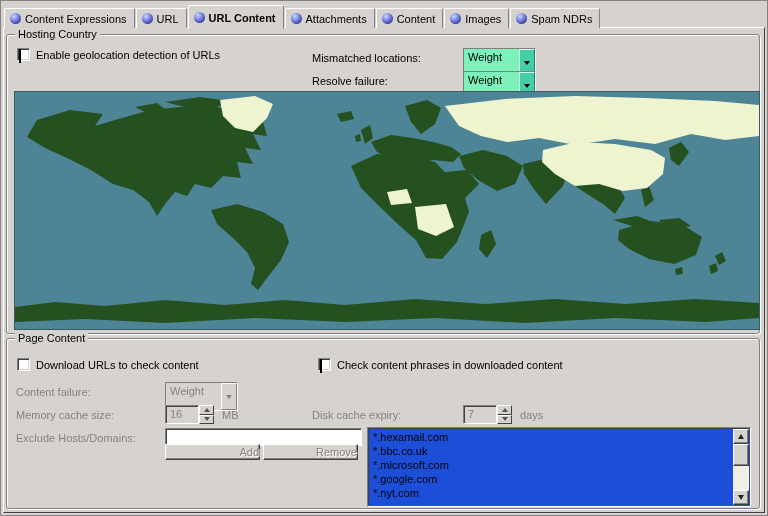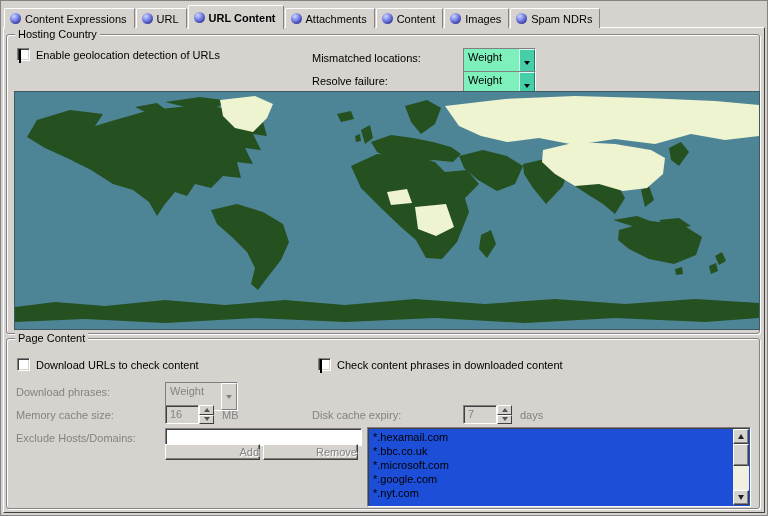--- a/index.html
+++ b/index.html
@@ -184,21 +184,21 @@
     <div class="cbrow" style="left:311px;top:19px;">
       <span class="cb"><span class="checkmark"></span></span>
       <span>Check content phrases in downloaded content</span>
     </div>
 
     <div class="cbrow" style="left:10px;top:19px;">
       <span class="cb"></span>
       <span>Download URLs to check content</span>
     </div>
 
-    <span class="lbl dis" style="left:9px;top:47px;">Download phrases:</span>
+    <span class="lbl dis" style="left:9px;top:47px;">Content failure:</span>
     <div class="combo dis" style="left:158px;top:43px;width:73px;">
       <span class="combo-field">Weight</span>
       <span class="combo-btn">
           <span class="arr-dn"></span>
         </span>
     </div>
 
     <span class="lbl dis" style="left:9px;top:70px;">Memory cache size:</span>
     <div class="spin" style="left:158px;top:66px;">
       <span class="spin-field">16</span>

